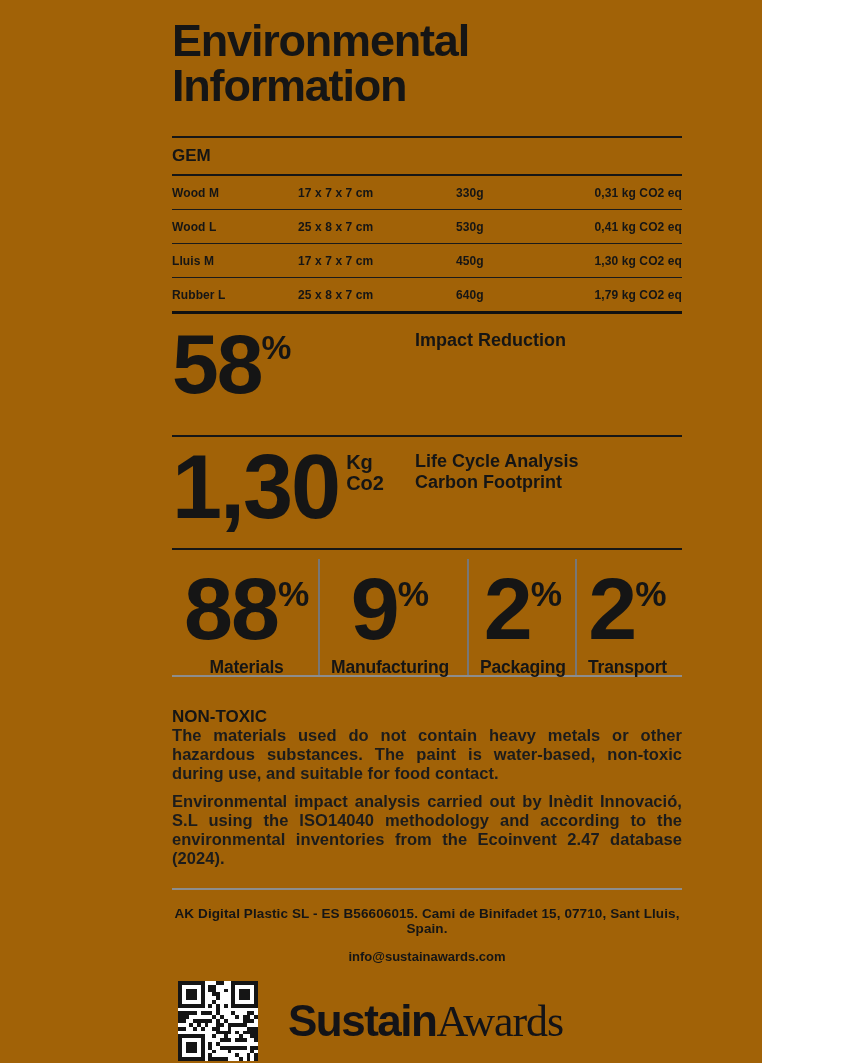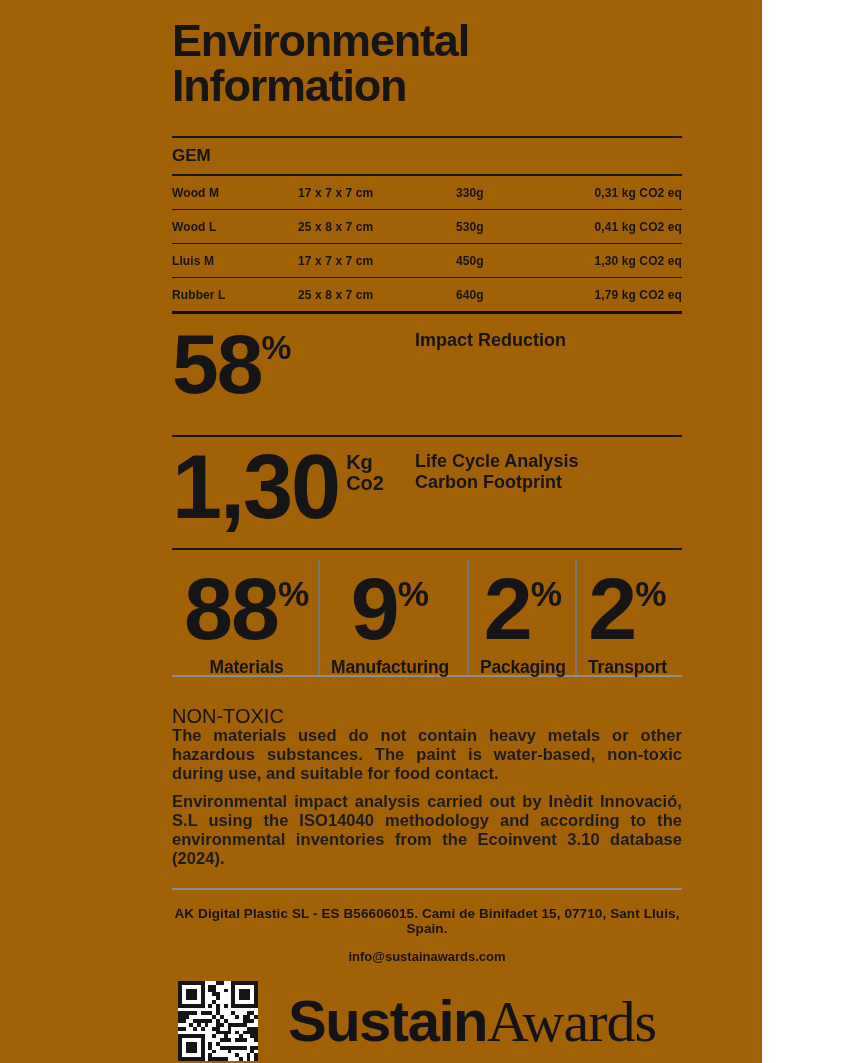--- a/index.html
+++ b/index.html
@@ -57,31 +57,31 @@
   .bd-cell.c3{width:108px;}
   .bd-cell.c4{width:107px;}
   .bd-cell.bordered{border-left:2px solid #777777;}
   .bd-inner{display:inline-block;text-align:center;}
   .bd-num{font-size:88px;font-weight:bold;line-height:70px;letter-spacing:-2px;white-space:nowrap;}
   .bd-num .pct{vertical-align:0.95em;}
   .bd-label{font-size:17.5px;font-weight:bold;margin-top:13px;letter-spacing:-0.2px;}
 
   
   .nontoxic{margin-top:30px;margin-bottom:20px;}
-  .nt-head{font-size:20px;font-weight:normal;line-height:19px;}
+  .nt-head{font-size:17px;font-weight:bold;line-height:19px;}
   .nontoxic p{margin:0 0 9px;font-size:16.5px;font-weight:bold;
               line-height:19px;text-align:justify;letter-spacing:0.05px;color:#1c1c1c;}
   .nontoxic p:last-child{margin-bottom:0;}
 
   
   .address{margin-top:16px;text-align:center;font-size:13.5px;font-weight:bold;letter-spacing:0.1px;}
   .email{margin-top:13px;text-align:center;font-size:13px;font-weight:bold;}
   .brand{margin-top:17px;display:flex;align-items:center;padding-left:6px;}
   .qr{width:80px;height:80px;display:block;}
-  .logo{margin-left:30px;font-size:58px;line-height:1;white-space:nowrap;color:#131317;}
+  .logo{margin-left:30px;font-size:44px;line-height:1;white-space:nowrap;color:#131317;}
   .logo-sans{font-weight:bold;letter-spacing:-1.5px;}
   .logo-serif{font-family:"Liberation Serif",serif;font-weight:400;letter-spacing:-1px;}
 </style>
 </head>
 <body>
 
 <div class="page">
   <div class="content">
 
     <h1 class="title">
@@ -172,21 +172,21 @@
           <div class="bd-label">Transport</div>
         </div>
       </div>
     </section>
 
     <div class="rule rule-gray"></div>
 
     <section class="nontoxic">
       <div class="nt-head">NON-TOXIC</div>
       <p>The materials used do not contain heavy metals or other hazardous substances. The paint is water-based, non-toxic during use, and suitable for food contact.</p>
-      <p>Environmental impact analysis carried out by Inèdit Innovació, S.L using the ISO14040 methodology and according to the environmental inventories from the Ecoinvent 3.10 database (2024).</p>
+      <p>Environmental impact analysis carried out by Inèdit Innovació, S.L using the ISO14040 methodology and according to the environmental inventories from the Ecoinvent 2.47 database (2024).</p>
     </section>
 
     <div class="rule rule-gray"></div>
 
     <div class="address">AK Digital Plastic SL - ES B56606015. Cami de Binifadet 15, 07710, Sant Lluis, Spain.</div>
     <div class="email">info@sustainawards.com</div>
 
     <div class="brand">
       <svg class="qr" viewBox="0 0 21 21" shape-rendering="crispEdges" aria-hidden="true">
         <rect x="0" y="0" width="21" height="21" fill="#ffffff"></rect>

